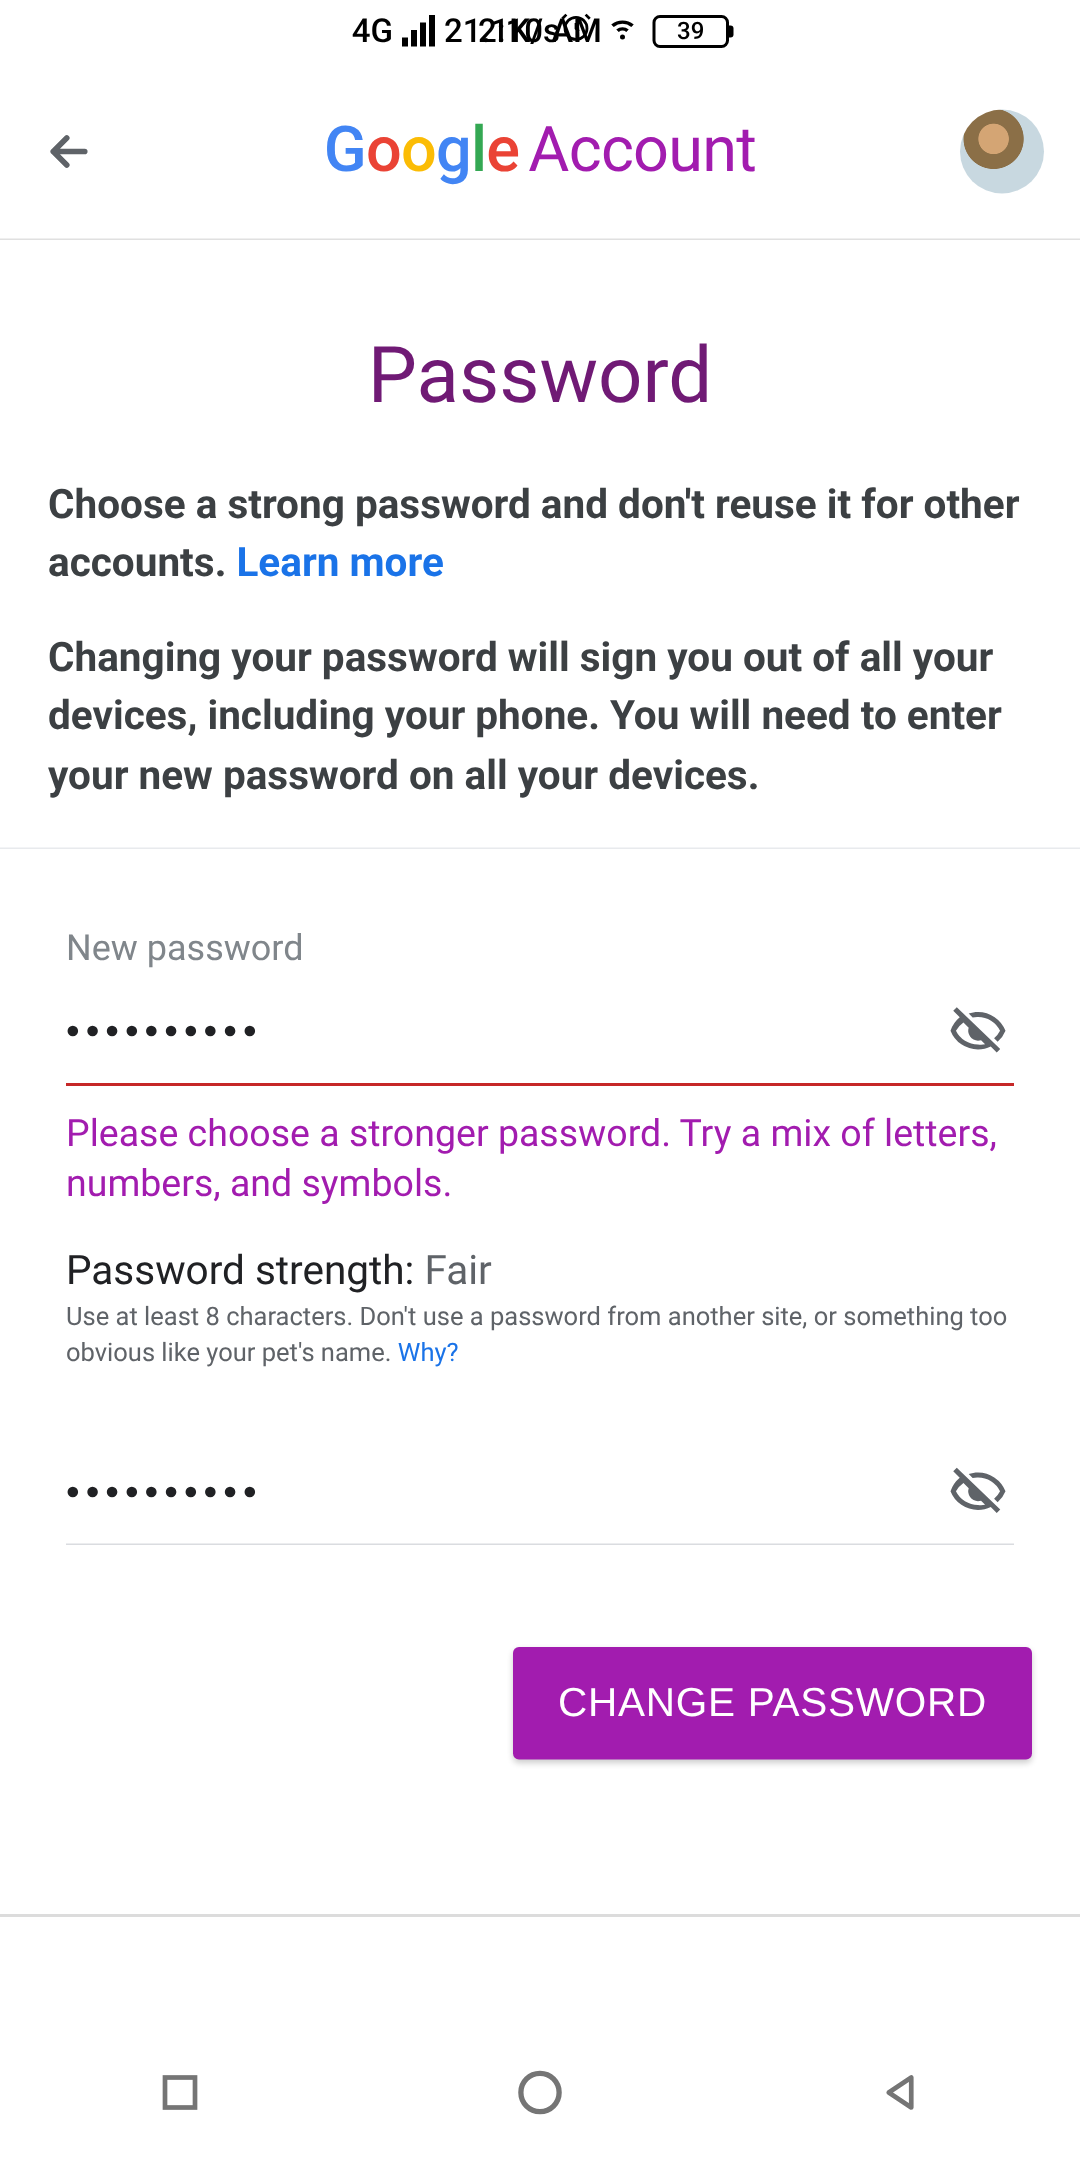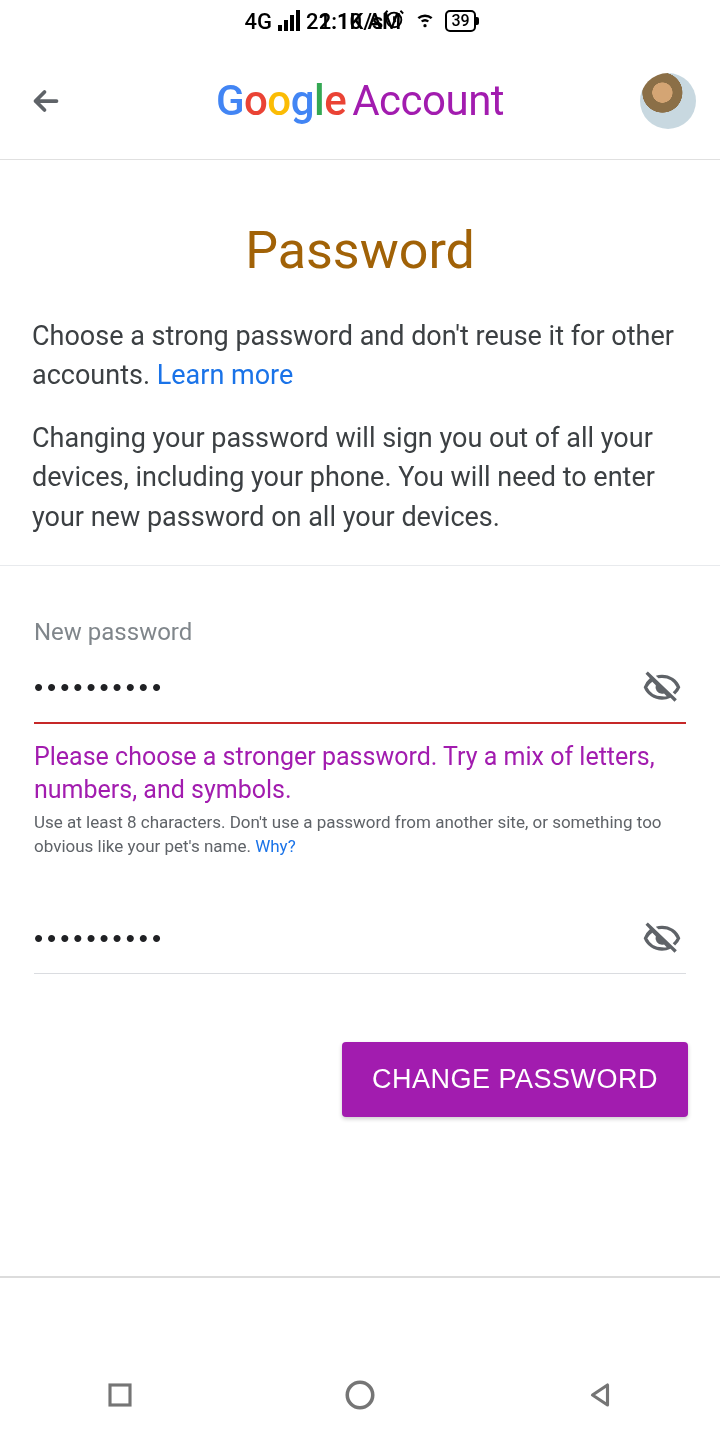--- a/index.html
+++ b/index.html
@@ -5,38 +5,38 @@
   * { box-sizing: border-box; margin: 0; padding: 0; }
   html, body { width: 720px; height: 1440px; font-family: Roboto, Arial, sans-serif; background: #fff; overflow: hidden; }
   .status-bar { height: 42px; display: flex; align-items: center; justify-content: center; padding: 0 16px; font-size: 22px; color: #000; font-weight: 500; }
   .status-left { display: flex; align-items: center; gap: 6px; }
   .status-center { position: absolute; left: 50%; transform: translateX(-50%); }
   .status-right { display: flex; align-items: center; gap: 8px; }
   .signal-bars { display: inline-flex; align-items: flex-end; gap: 2px; height: 20px; }
   .signal-bars span { width: 4px; background: #000; }
   .signal-bars span:nth-child(1){height:6px;} .signal-bars span:nth-child(2){height:11px;}
   .signal-bars span:nth-child(3){height:16px;} .signal-bars span:nth-child(4){height:21px;}
-  .battery { display: inline-flex; align-items: center; border: 2px solid #000; border-radius: 5px; padding: 1px 4px; font-size: 16px; line-height: 1; position: relative; }
+  .battery { display: inline-flex; align-items: center; border: 2px solid #000; border-radius: 5px; padding: 1px 14px; font-size: 16px; line-height: 1; position: relative; }
   .battery::after { content:""; position:absolute; right:-5px; top:5px; width:3px; height:8px; background:#000; border-radius:0 2px 2px 0; }
 
   .app-bar { height: 118px; display: flex; align-items: center; padding: 0 24px; border-bottom: 1px solid #e0e0e0; position: relative; text-align: center; }
   .back-btn { width: 44px; height: 44px; display:flex; align-items:center; justify-content:center; }
   .app-title { position:absolute; left:50%; transform:translateX(-50%); display:flex; align-items:baseline; font-size:42px; letter-spacing:-0.5px; }
   .g-logo span { font-weight:500; }
   .g-b{color:#4285F4;} .g-r{color:#EA4335;} .g-y{color:#FBBC05;} .g-g{color:#34A853;}
   .acct { color:#a21caf; font-weight:400; margin-left:6px; }
   .avatar { width:56px; height:56px; border-radius:50%; background: radial-gradient(circle at 40% 35%, #d4a574 0 20%, #8b6f47 21% 40%, #c8d8e0 41% 100%); margin-left:auto; }
 
   .content { padding: 60px 32px 0; }
-  h1 { font-size: 52px; font-weight: 400; text-align: center; color:#a16207; margin-bottom: 36px; }
-  .desc { font-size: 27px; line-height: 1.45; color:#3c4043; margin-bottom: 24px; }
+  h1 { font-size: 52px; font-weight: 400; text-align: center; color:#701a75; margin-bottom: 36px; }
+  .desc { font-size: 27px; line-height: 1.45; color:#3c4043; margin-bottom: 24px; font-weight: bold; }
   .link { color:#1a73e8; }
   .divider { height:1px; background:#e8eaed; margin: 28px -32px 0; }
 
-  .form { padding: 52px 34px 0; }
+  .form { padding: 52px 44px 0; }
   .field-label { font-size: 24px; color:#80868b; margin-bottom: 18px; }
   .field-row { display:flex; align-items:center; border-bottom: 2px solid #c62828; padding-bottom: 10px; }
   .field-row.normal { border-bottom: 1px solid #dadce0; }
   .pw-input { flex:1; border:none; outline:none; font-size: 26px; letter-spacing: 4px; color:#202124; background:transparent; }
   .eye-toggle { width:48px; height:48px; display:flex; align-items:center; justify-content:center; color:#5f6368; }
   .error-msg { color:#a21caf; font-size:25px; line-height:1.35; margin-top:16px; }
   .strength { font-size:27px; color:#202124; margin-top:24px; }
   .strength .val { color:#5f6368; }
   .hint { font-size:17px; color:#5f6368; line-height:1.4; margin-top:4px; }
   .field2 { margin-top: 56px; }
@@ -108,20 +108,23 @@
   <div class="field-label">New password</div>
   <div class="field-row">
     <input class="pw-input" type="text" value="••••••••••" style="">
     <div class="eye-toggle">
       <svg width="40" height="40" viewBox="0 0 24 24" fill="#5f6368">
           <path d="M12 6a9.77 9.77 0 018.82 5.5 9.9 9.9 0 01-2.38 3.02l1.42 1.42A11.8 11.8 0 0023 11.5 11.8 11.8 0 0012 4c-1.3 0-2.55.22-3.72.62l1.58 1.58A8 8 0 0112 6zM2.1 3.51L4.7 6.1A11.8 11.8 0 001 11.5 11.8 11.8 0 0012 19c1.82 0 3.56-.43 5.1-1.2l2.39 2.39 1.41-1.41L3.51 2.1 2.1 3.51zM12 17a9.77 9.77 0 01-8.82-5.5 9.8 9.8 0 013-3.32l2.1 2.1A4 4 0 0012 15.5a4 4 0 001.22-.2l1.62 1.62A8 8 0 0112 17z"></path>
         </svg>
     </div>
   </div>
   <div class="error-msg">Please choose a stronger password. Try a mix of letters, numbers, and symbols.</div>
+  <div class="strength">
+    <span>Password strength: </span><span class="val">Fair</span>
+  </div>
   <p class="hint">
     <span>Use at least 8 characters. Don't use a password from another site, or something too obvious like your pet's name. </span><a class="link">Why?</a>
   </p>
 
   <div class="field2">
     <div class="field-row normal">
       <input class="pw-input" type="text" value="••••••••••" style="">
       <div class="eye-toggle">
         <svg width="40" height="40" viewBox="0 0 24 24" fill="#5f6368">
             <path d="M12 6a9.77 9.77 0 018.82 5.5 9.9 9.9 0 01-2.38 3.02l1.42 1.42A11.8 11.8 0 0023 11.5 11.8 11.8 0 0012 4c-1.3 0-2.55.22-3.72.62l1.58 1.58A8 8 0 0112 6zM2.1 3.51L4.7 6.1A11.8 11.8 0 001 11.5 11.8 11.8 0 0012 19c1.82 0 3.56-.43 5.1-1.2l2.39 2.39 1.41-1.41L3.51 2.1 2.1 3.51zM12 17a9.77 9.77 0 01-8.82-5.5 9.8 9.8 0 013-3.32l2.1 2.1A4 4 0 0012 15.5a4 4 0 001.22-.2l1.62 1.62A8 8 0 0112 17z"></path>

